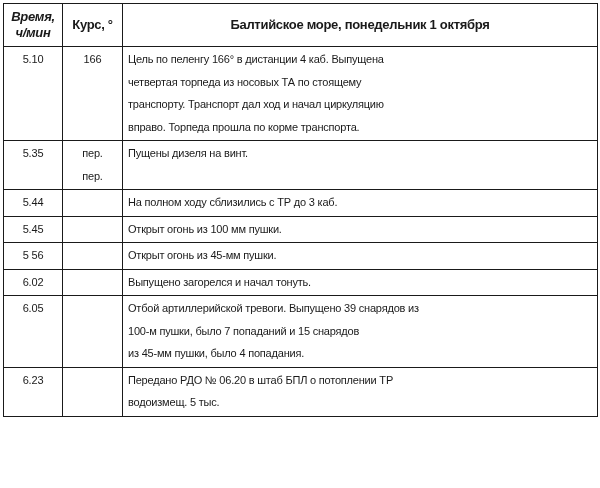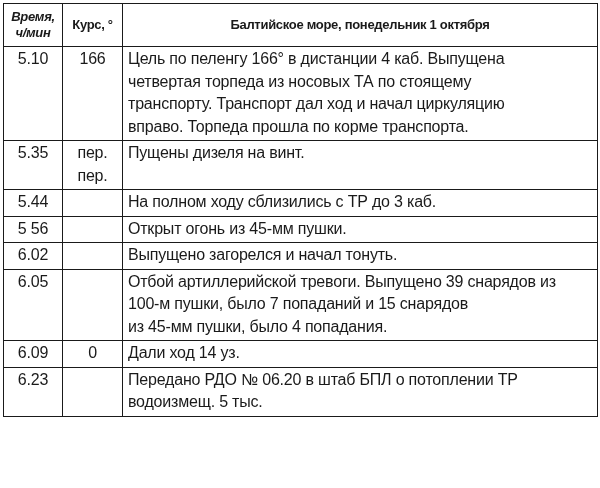--- a/index.html
+++ b/index.html
@@ -1,21 +1,21 @@
 <!DOCTYPE html>
 <html><head>
 <meta charset="utf-8">
 <style>
   html, body { margin:0; padding:0; background:#ffffff; }
   body { width:600px; height:488px; position:relative; overflow:hidden;
          font-family:"Liberation Sans", "DejaVu Sans", sans-serif; color:#1a1a1a; }
   table.log { position:absolute; left:3px; top:3px; width:595px;
               border-collapse:collapse; table-layout:fixed; }
   table.log td, table.log th { border:1.5px solid #1a1a1a; vertical-align:top;
-              font-size:16px; line-height:22.5px; padding:1px 5px 2px 5px;
+              font-size:11px; line-height:22.5px; padding:1px 5px 2px 5px;
               letter-spacing:-0.2px; }
   table.log th { font-weight:bold; font-size:13px; line-height:16px; vertical-align:middle;
                  padding:3px 4px; letter-spacing:-0.3px; }
   col.c-time { width:59px; }
   col.c-course { width:60px; }
   th.h-time { text-align:center; height:36px;font-style:italic; }
   th.h-course { text-align:center; }
   th.h-entry { text-align:center; }
   td.time, td.course { text-align:center; }
   td.entry { text-align:left; padding-left:6px; }
@@ -59,20 +59,27 @@
         </td>
       </tr>
       <tr>
         <td class="time">5.44</td>
         <td class="course"></td>
         <td class="entry">
           <span class="ln">На полном ходу сблизились с ТР до 3 каб.</span>
         </td>
       </tr>
       <tr>
+        <td class="time">5.45</td>
+        <td class="course"></td>
+        <td class="entry">
+          <span class="ln">Открыт огонь из 100 мм пушки.</span>
+        </td>
+      </tr>
+      <tr>
         <td class="time">5 56</td>
         <td class="course"></td>
         <td class="entry">
           <span class="ln">Открыт огонь из 45-мм пушки.</span>
         </td>
       </tr>
       <tr>
         <td class="time">6.02</td>
         <td class="course"></td>
         <td class="entry">
@@ -82,27 +89,20 @@
       <tr>
         <td class="time">6.05</td>
         <td class="course"></td>
         <td class="entry">
           <span class="ln">Отбой артиллерийской тревоги. Выпущено 39 снарядов из</span>
           <span class="ln">100-м пушки, было 7 попаданий и 15 снарядов</span>
           <span class="ln">из 45-мм пушки, было 4 попадания.</span>
         </td>
       </tr>
       <tr>
-        <td class="time">6.09</td>
-        <td class="course">0</td>
-        <td class="entry">
-          <span class="ln">Дали ход 14 уз.</span>
-        </td>
-      </tr>
-      <tr>
         <td class="time">6.23</td>
         <td class="course"></td>
         <td class="entry">
           <span class="ln">Передано РДО № 06.20 в штаб БПЛ о потоплении ТР</span>
           <span class="ln">водоизмещ. 5 тыс.</span>
         </td>
       </tr>
     </tbody>
 </table>
 

